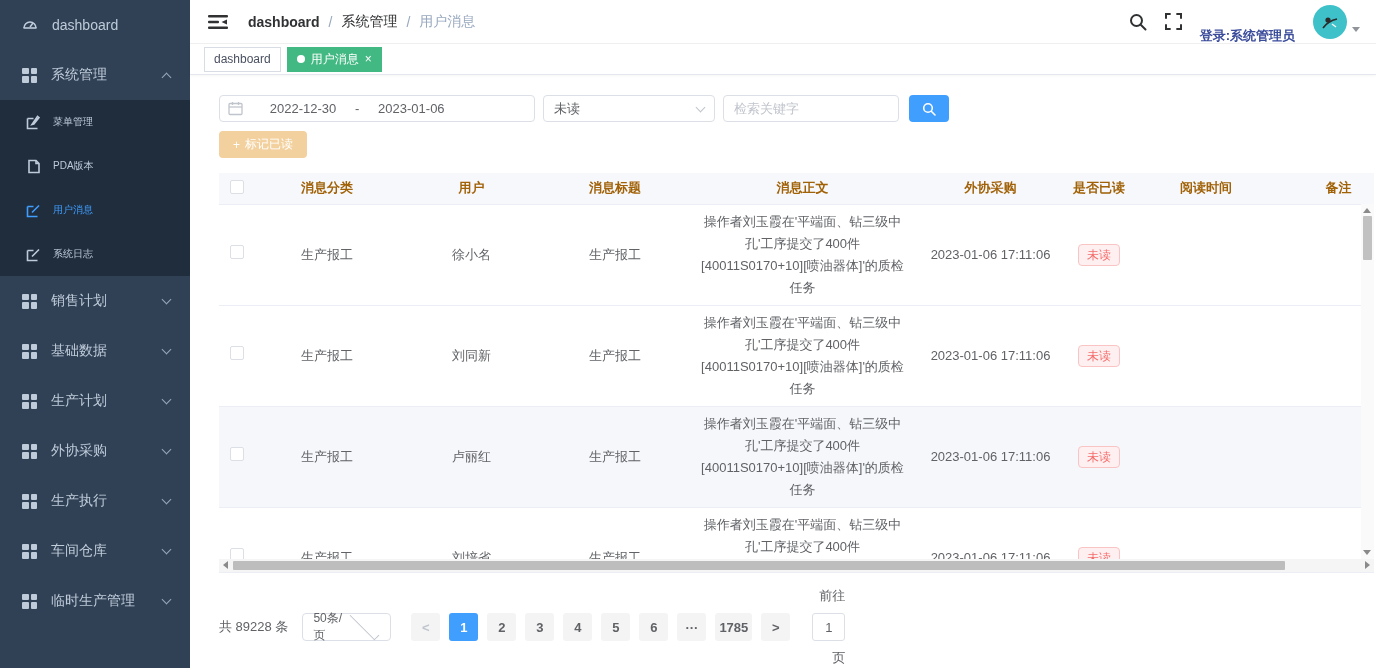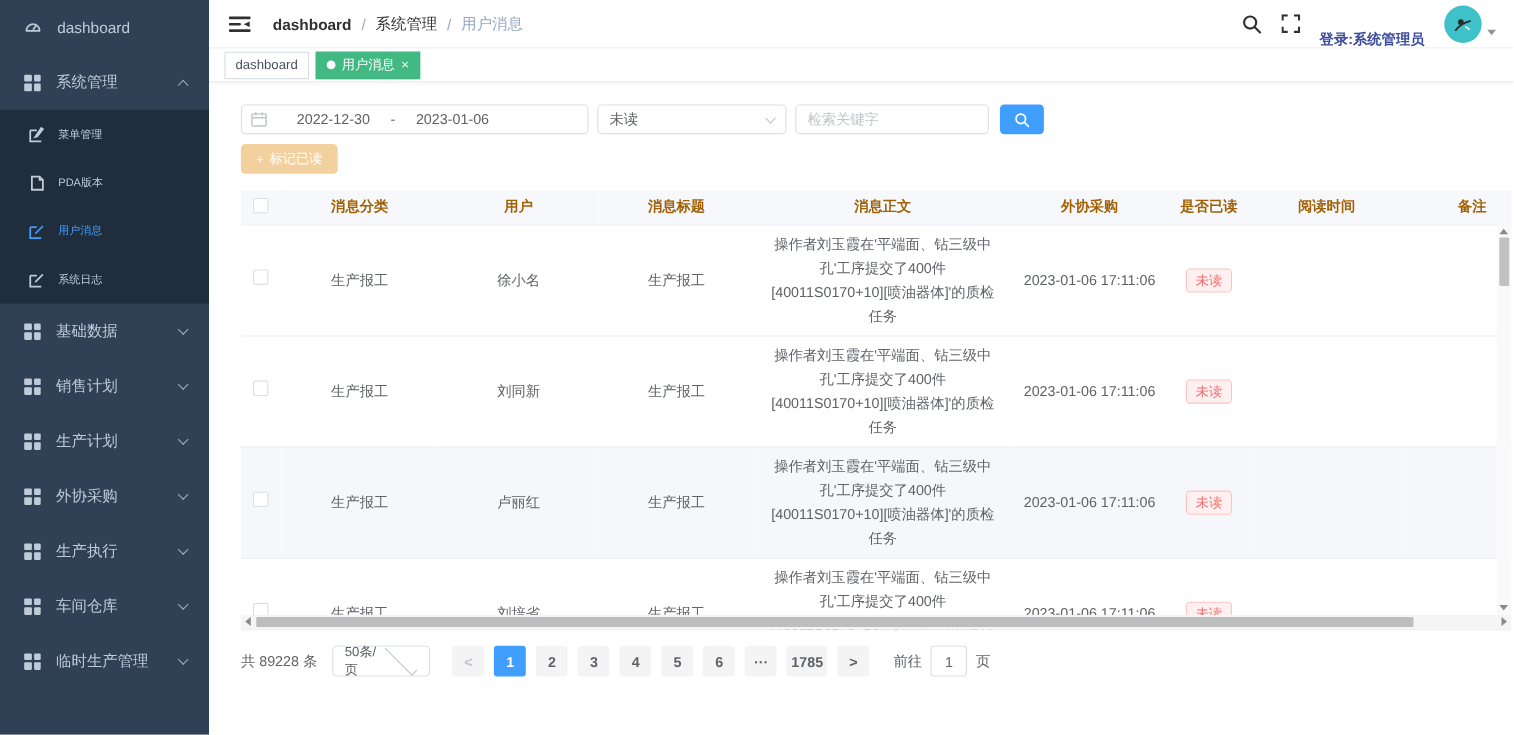--- a/index.html
+++ b/index.html
@@ -110,21 +110,21 @@
   .pg-total { margin-right:14px; }
   .pg-size { width:89px; height:28px; border:1px solid #dcdfe6; border-radius:4px; display:flex;
     align-items:center; padding:0 8px 0 10px; cursor:pointer; margin-right:20px; }
   .pg-size span { flex:1; font-size:12px; color:#606266; }
   .pager { display:flex; align-items:center; gap:9px; }
   .pg-btn { min-width:29px; height:28px; padding:0 4px; background:#f4f4f5; color:#606266;
     border:none; border-radius:3px; font-size:13px; font-weight:700; cursor:pointer;
     display:flex; align-items:center; justify-content:center; }
   .pg-btn.active { background:#409eff; color:#fff; }
   .pg-btn.disabled { color:#c0c4cc; cursor:not-allowed; }
-  .pg-goto { display:flex; align-items:center; gap:8px; margin-left:22px; }
+  .pg-goto { display:flex; align-items:flex-end; gap:8px; margin-left:22px;flex-direction:column; }
   .pg-goto input { width:33px; height:28px; border:1px solid #dcdfe6; border-radius:3px;
     text-align:center; font-size:13px; color:#606266; outline:none; font-family:inherit; }
 </style>
 </head>
 <body>
 
 <div class="app">
 
   <nav class="sidebar">
     <div class="side-item">
@@ -178,31 +178,31 @@
       </div>
     </div>
 
     <div class="side-item">
       <span class="grid-icon">
           <i></i>
           <i></i>
           <i></i>
           <i></i>
         </span>
+      <span class="lbl">销售计划</span>
+      <span class="chev"></span>
+    </div>
+    <div class="side-item">
+      <span class="grid-icon">
+          <i></i>
+          <i></i>
+          <i></i>
+          <i></i>
+        </span>
       <span class="lbl">基础数据</span>
-      <span class="chev"></span>
-    </div>
-    <div class="side-item">
-      <span class="grid-icon">
-          <i></i>
-          <i></i>
-          <i></i>
-          <i></i>
-        </span>
-      <span class="lbl">销售计划</span>
       <span class="chev"></span>
     </div>
     <div class="side-item">
       <span class="grid-icon">
           <i></i>
           <i></i>
           <i></i>
           <i></i>
         </span>
       <span class="lbl">生产计划</span>

